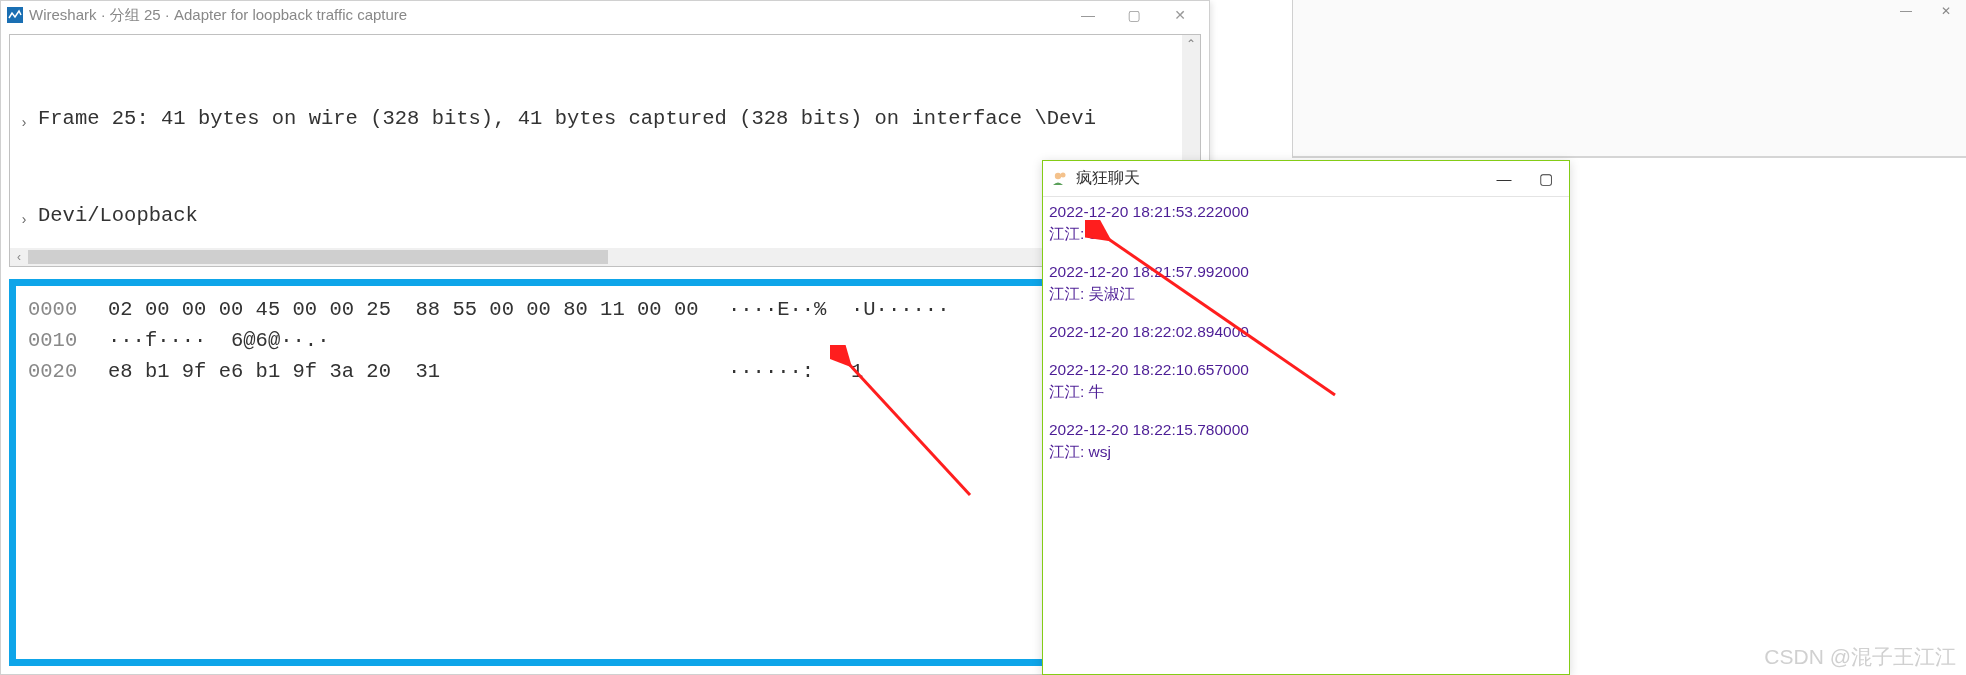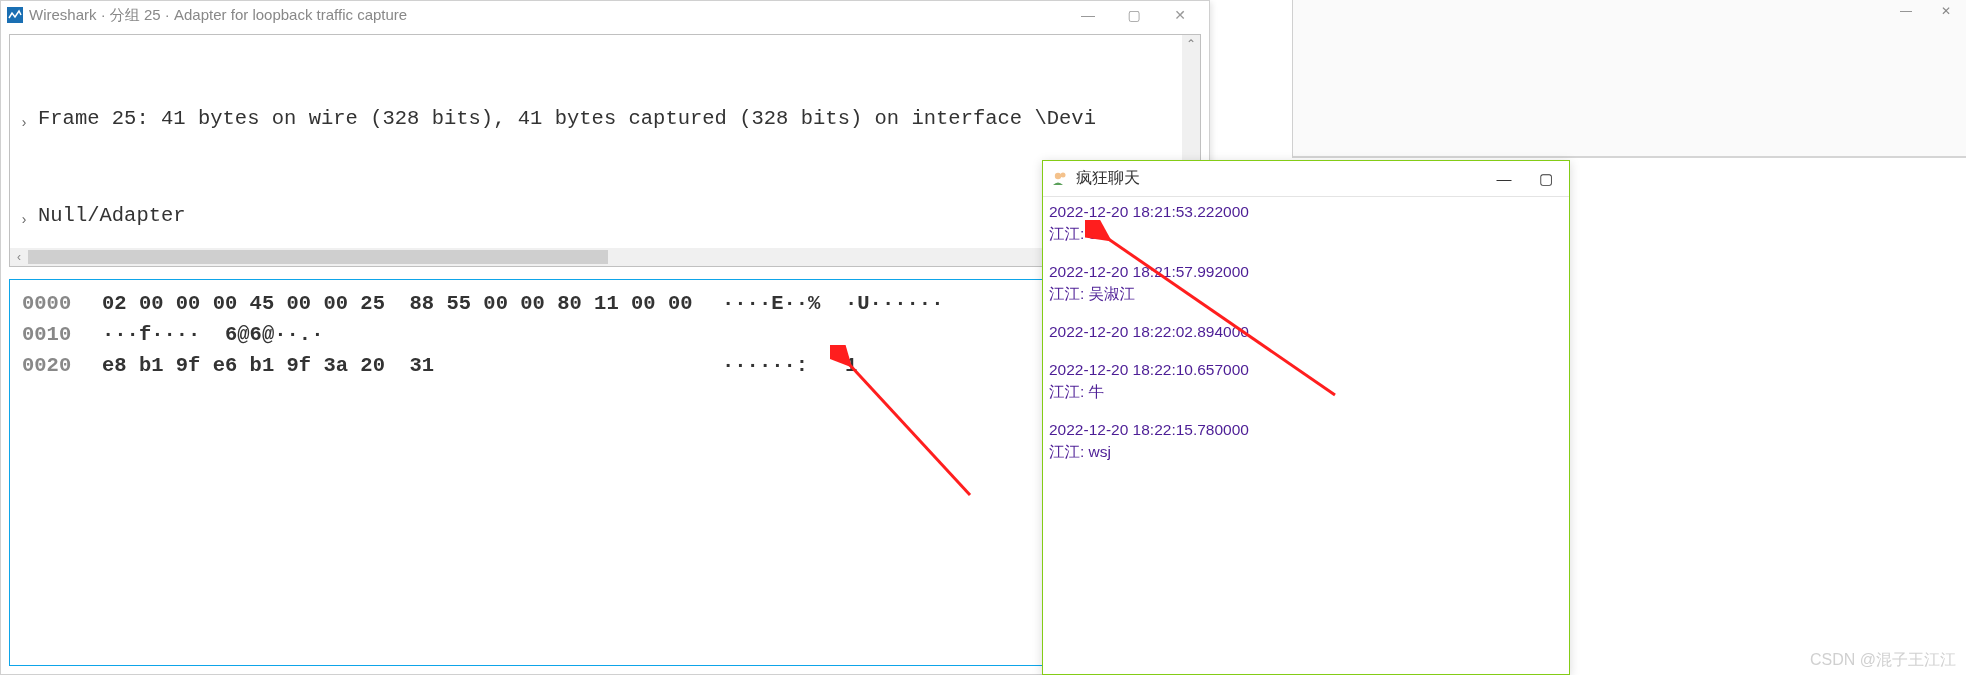--- a/index.html
+++ b/index.html
@@ -112,24 +112,23 @@
   }
   .scrollbar-v .up { top: 0; }
   .scrollbar-v .down { bottom: 0; }
 
   .hex-panel {
     position: absolute;
     left: 8px;
     top: 278px;
     right: 8px;
     bottom: 8px;
-    border: 1px solid #0ea5e9;
+    border: 7px solid #0ea5e9;
     background: #fff;
     overflow: hidden;
-    font-weight: bold;
   }
   .hex-content {
     font-family: "Consolas", "Courier New", monospace;
     font-size: 20.5px;
     line-height: 31px;
     padding: 8px 0 0 12px;
     color: #333;
   }
   .hex-row { display: flex; white-space: pre; }
   .hex-offset { width: 80px; color: #888; }
@@ -200,21 +199,21 @@
   }
   .other-window-edge .ctrl {
     width:40px;height:22px;display:flex;align-items:center;justify-content:center;
     color:#888;font-size:12px;
   }
   .watermark {
     position: absolute;
     right: 10px;
     bottom: 4px;
     color: #d0d0d0;
-    font-size: 16px;
+    font-size: 21px;
     font-style: normal;
   }
 </style>
 </head>
 <body>
 
 <div class="other-window-edge">
   <div class="ctrls">
     <div class="ctrl">—</div>
     <div class="ctrl">✕</div>
@@ -238,21 +237,21 @@
   </div>
 
   <div class="details-panel">
     <div class="details-content">
       <div class="drow">
         <span class="caret">›</span>
         <span class="txt">Frame 25: 41 bytes on wire (328 bits), 41 bytes captured (328 bits) on interface \Devi</span>
       </div>
       <div class="drow">
         <span class="caret">›</span>
-        <span class="txt">Null/Adapter</span>
+        <span class="txt">Devi/Loopback</span>
       </div>
       
       
       
       
     </div>
     <div class="scrollbar-v">
       <div class="up">⌃</div>
       <div class="down">⌄</div>
     </div>

